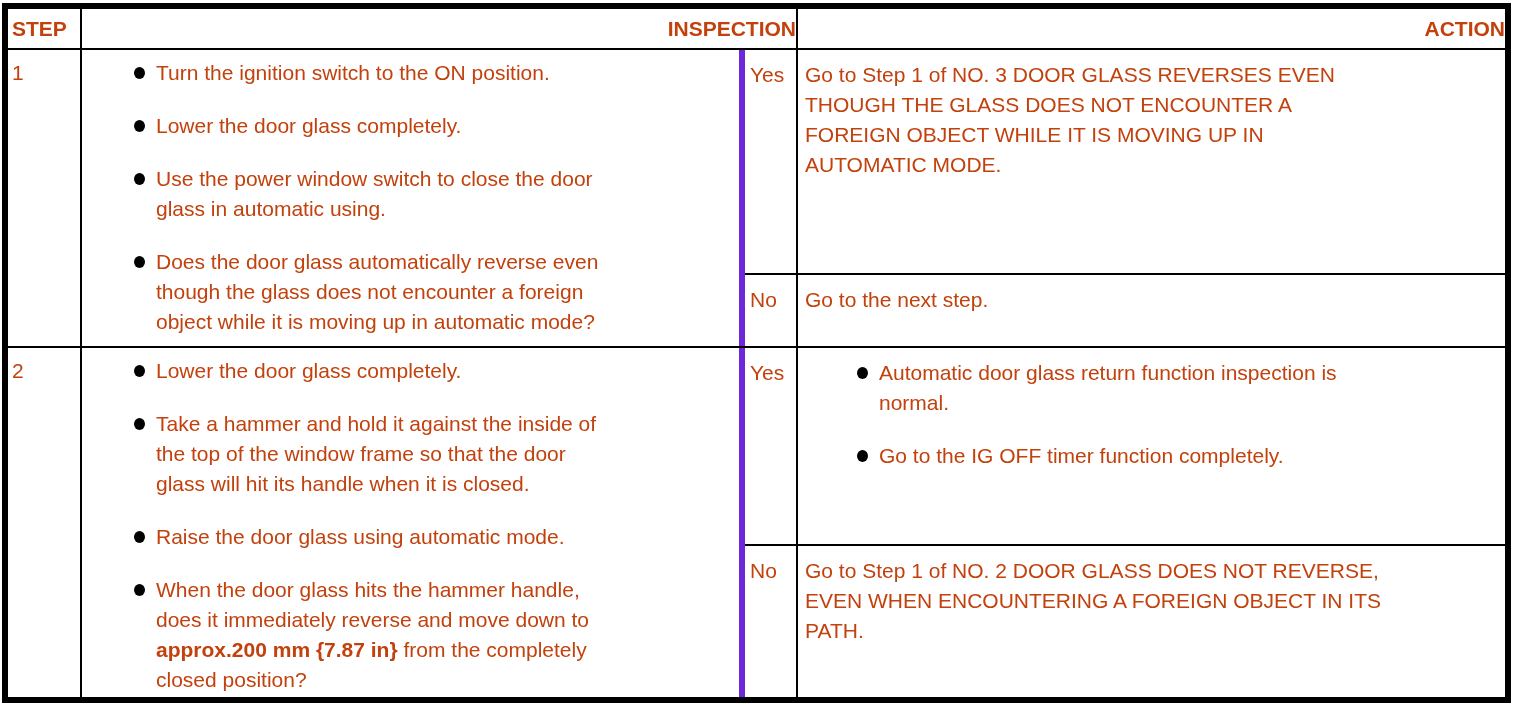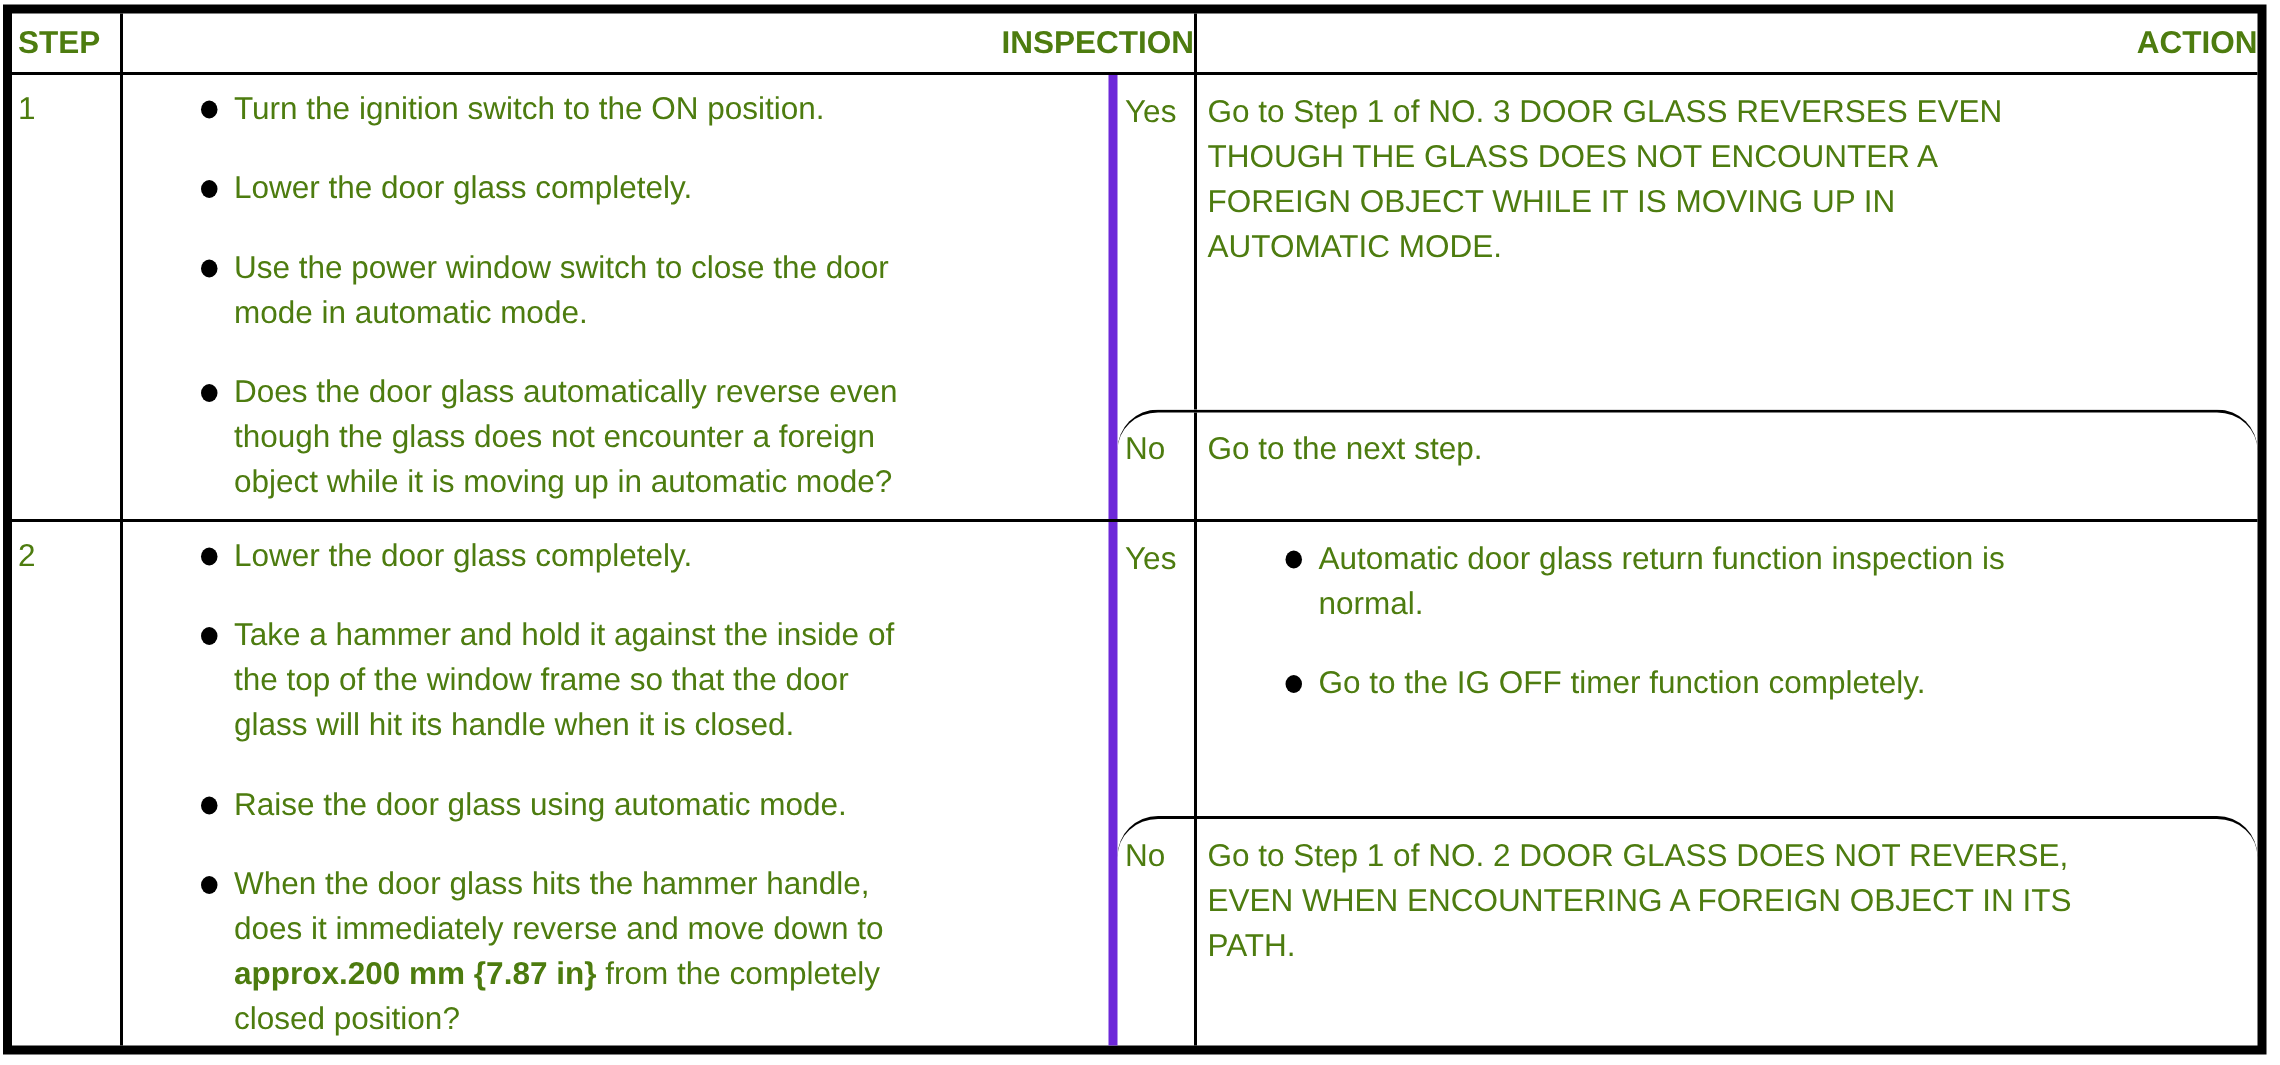--- a/index.html
+++ b/index.html
@@ -5,21 +5,21 @@
   html, body {
     margin: 0;
     padding: 0;
     background: #ffffff;
   }
   .page {
     position: relative;
     width: 1520px;
     height: 710px;
     background: #ffffff;
-    color: #4d7c0f;
+    color: #c2410c;
     font-family: "Liberation Sans", sans-serif;
     font-size: 21px;
     line-height: 30px;
     -webkit-font-smoothing: antialiased;
   }
   .tbl {
     position: absolute;
     left: 2px;
     top: 3px;
     width: 1509px;
@@ -55,21 +55,21 @@
     width: 663px;
     border-right: 6px solid #6d28d9;
     padding: 8px 0 0 0;
   }
   .action-wrap {
     flex: 1;
     display: flex;
     flex-direction: column;
   }
   .sub-row { display: flex; box-sizing: border-box; justify-content: flex-end; }
-  .sub-row + .sub-row { border-top: 2px solid #000; border-radius: 27px; }
+  .sub-row + .sub-row { border-top: 2px solid #000; }
   .sub-yes.r1 { height: 223px; flex: 0 0 auto; }
   .sub-yes.r2 { height: 196px; flex: 0 0 auto; }
   .sub-no { flex: 1 1 auto; }
   .yn-cell {
     width: 53px;
     box-sizing: border-box;
     border-right: 2px solid #000;
     padding: 10px 0 0 5px;
     flex: 0 0 auto;
   }
@@ -120,21 +120,21 @@
           <div class="bi">
             <span class="dot"></span>
             <span class="btext">Turn the ignition switch to the ON position.</span>
           </div>
           <div class="bi">
             <span class="dot"></span>
             <span class="btext">Lower the door glass completely.</span>
           </div>
           <div class="bi">
             <span class="dot"></span>
-            <span class="btext">Use the power window switch to close the door mode in automatic mode.</span>
+            <span class="btext">Use the power window switch to close the door glass in automatic using.</span>
           </div>
           <div class="bi">
             <span class="dot"></span>
             <span class="btext">Does the door glass automatically reverse even though the glass does not encounter a foreign object while it is moving up in automatic mode?</span>
           </div>
         </div>
       </div>
       <div class="action-wrap">
         <div class="sub-row sub-yes r1">
           <div class="cell yn-cell">Yes</div>

